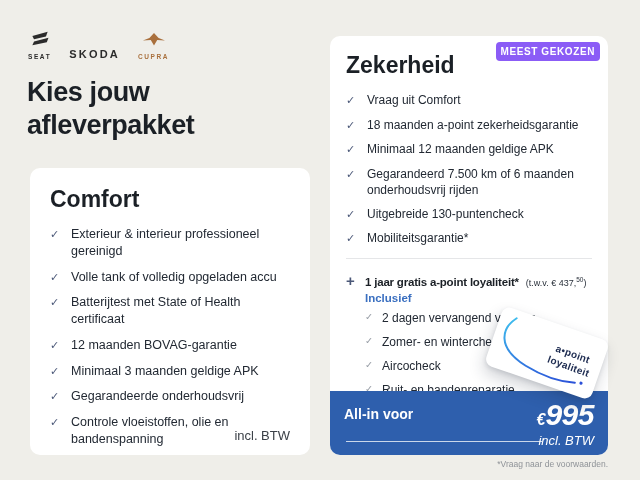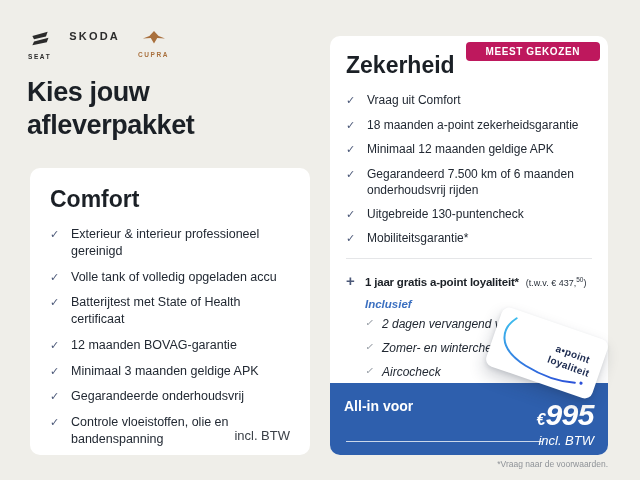--- a/index.html
+++ b/index.html
@@ -5,21 +5,21 @@
   * { box-sizing: border-box; }
   html,body { margin:0; padding:0; }
   body {
     width:640px; height:480px; position:relative; overflow:hidden;
     background:#efeee9;
     font-family:"Liberation Sans", sans-serif;
     color:#1c2128;
   }
 
   
-  .brand-row { position:absolute; left:28px; top:30px; display:flex; align-items:flex-start; gap:18px; }
+  .brand-row { position:absolute; left:28px; top:30px; display:flex; align-items:flex-end; gap:18px; }
   .brand { display:flex; flex-direction:column; align-items:center; gap:2px; }
   .brand-label { font-size:6.5px; font-weight:bold; letter-spacing:1.6px; color:#2b2b2b; }
   .brand-label.cupra-c { color:#a9703d; }
   .skoda-word { font-size:11px; font-weight:bold; letter-spacing:2.2px; color:#2b2b2b; }
 
   
   .page-heading {
     position:absolute; left:27px; top:76px; width:235px; margin:0;
     font-size:27px; line-height:33px; font-weight:bold; letter-spacing:-0.4px; color:#1b2026;
   }
@@ -38,50 +38,50 @@
 
   
   .price-block { position:absolute; right:20px; bottom:12px; text-align:right; }
   .price-line { white-space:nowrap; }
   .price-currency { font-size:16px; font-weight:bold; color:#16181c; }
   .price-amount { font-size:30px; font-weight:bold; letter-spacing:-0.5px; color:#16181c; }
   .price-vat { font-size:13px; color:#3c4148; margin-top:1px; }
 
   
   .badge {
-    position:absolute; top:6px; right:8px; background:#be185d; color:#ffffff;
-    font-size:10px; font-weight:bold; letter-spacing:0.6px; padding:4px 20px; border-radius:4px;
+    position:absolute; top:6px; right:8px; background:#8b5cf6; color:#ffffff;
+    font-size:10px; font-weight:bold; letter-spacing:0.6px; padding:4px 5px; border-radius:4px;
   }
   .divider { border:none; border-top:1px solid #e5e6e8; margin:11px 0 13px 0; }
   .bonus-row { display:flex; gap:7px; align-items:baseline; white-space:nowrap; }
   .plus { color:#4b5878; font-size:15px; font-weight:bold; flex:0 0 12px; }
   .bonus-label { font-size:11.5px; font-weight:bold; color:#1b2026; letter-spacing:-0.2px; }
   .bonus-note { font-size:9px; color:#2a313b; }
   .bonus-note sup { font-size:6.5px; }
-  .inclusief-block { margin-top:9px; padding-left:19px;font-style:italic; }
+  .inclusief-block { margin-top:3px; padding-left:19px; }
   .inclusief-label { color:#3a6fc0; font-size:11.5px; font-weight:bold; margin-bottom:6px; }
   .sub-list li { font-size:10.5px; margin-bottom:5px; gap:7px; color:#222933; }
   .sub-list .check { color:#9aa0a8; font-size:9.5px; flex:0 0 10px; }
 
   
   .loyalty {
     position:absolute; right:5px; top:286px; width:112px; height:62px; z-index:3;
     background:#ffffff; border-radius:8px; transform:rotate(19deg);
     box-shadow:0 8px 16px rgba(30,40,60,.20), 0 2px 4px rgba(30,40,60,.12);
   }
   .loyalty svg { position:absolute; left:0; top:0; }
   .loyalty-text {
     position:absolute; right:9px; top:17px; text-align:center;
     color:#1d2b50; font-weight:bold; font-size:10px; line-height:1.3; letter-spacing:0.3px;
     transform:rotate(1deg);
   }
 
   
   .z-footer {
-    position:absolute; left:0; right:0; bottom:0; height:72px; z-index:2;
+    position:absolute; left:0; right:0; bottom:0; height:64px; z-index:2;
     background:#2e5fad; border-radius:0 0 10px 10px; color:#ffffff; padding:10px 14px;
   }
   .z-footer-label { font-size:14px; font-weight:bold; margin-top:5px; }
   .z-footer-rule { position:absolute; left:16px; bottom:13px; width:196px; border-top:1px solid rgba(255,255,255,.75); }
   .z-footer .price-block { right:14px; bottom:7px;font-style:italic; }
   .z-footer .price-currency, .z-footer .price-amount { color:#ffffff; }
   .z-footer .price-vat { color:#ffffff; }
 
   .footnote { position:absolute; right:32px; top:459px; font-size:8.5px; color:#8f9398; }
 </style>

